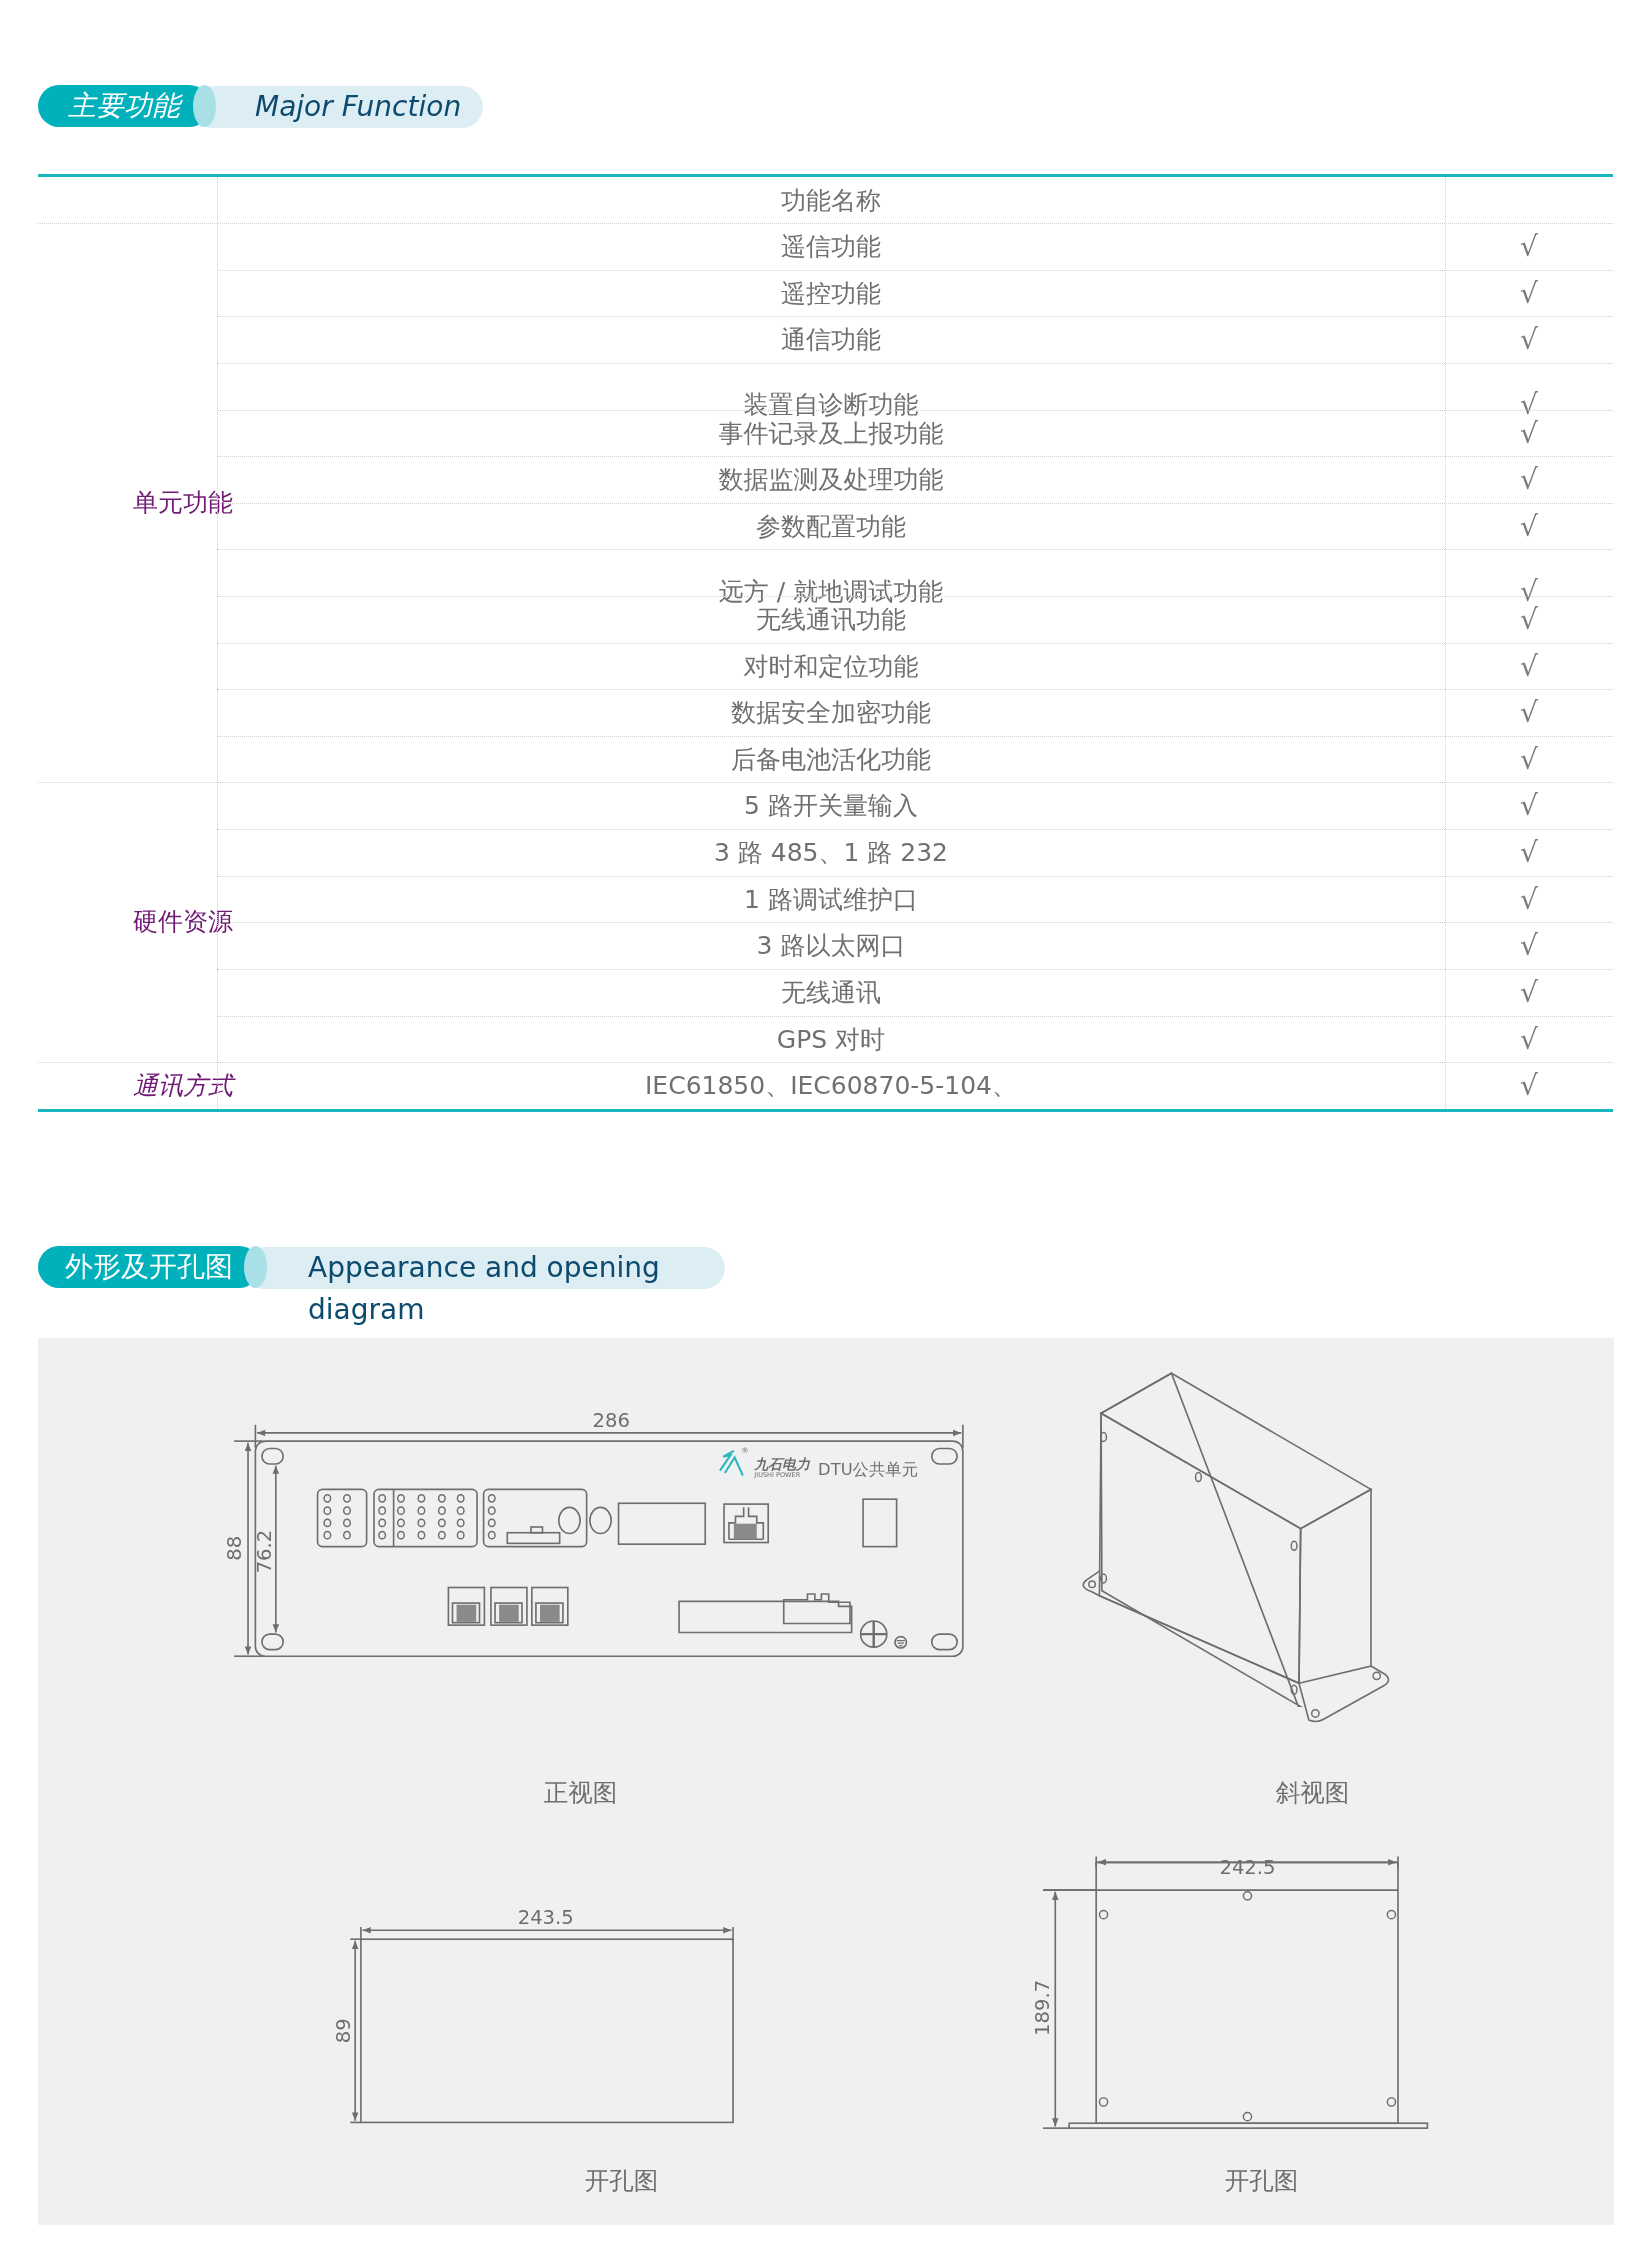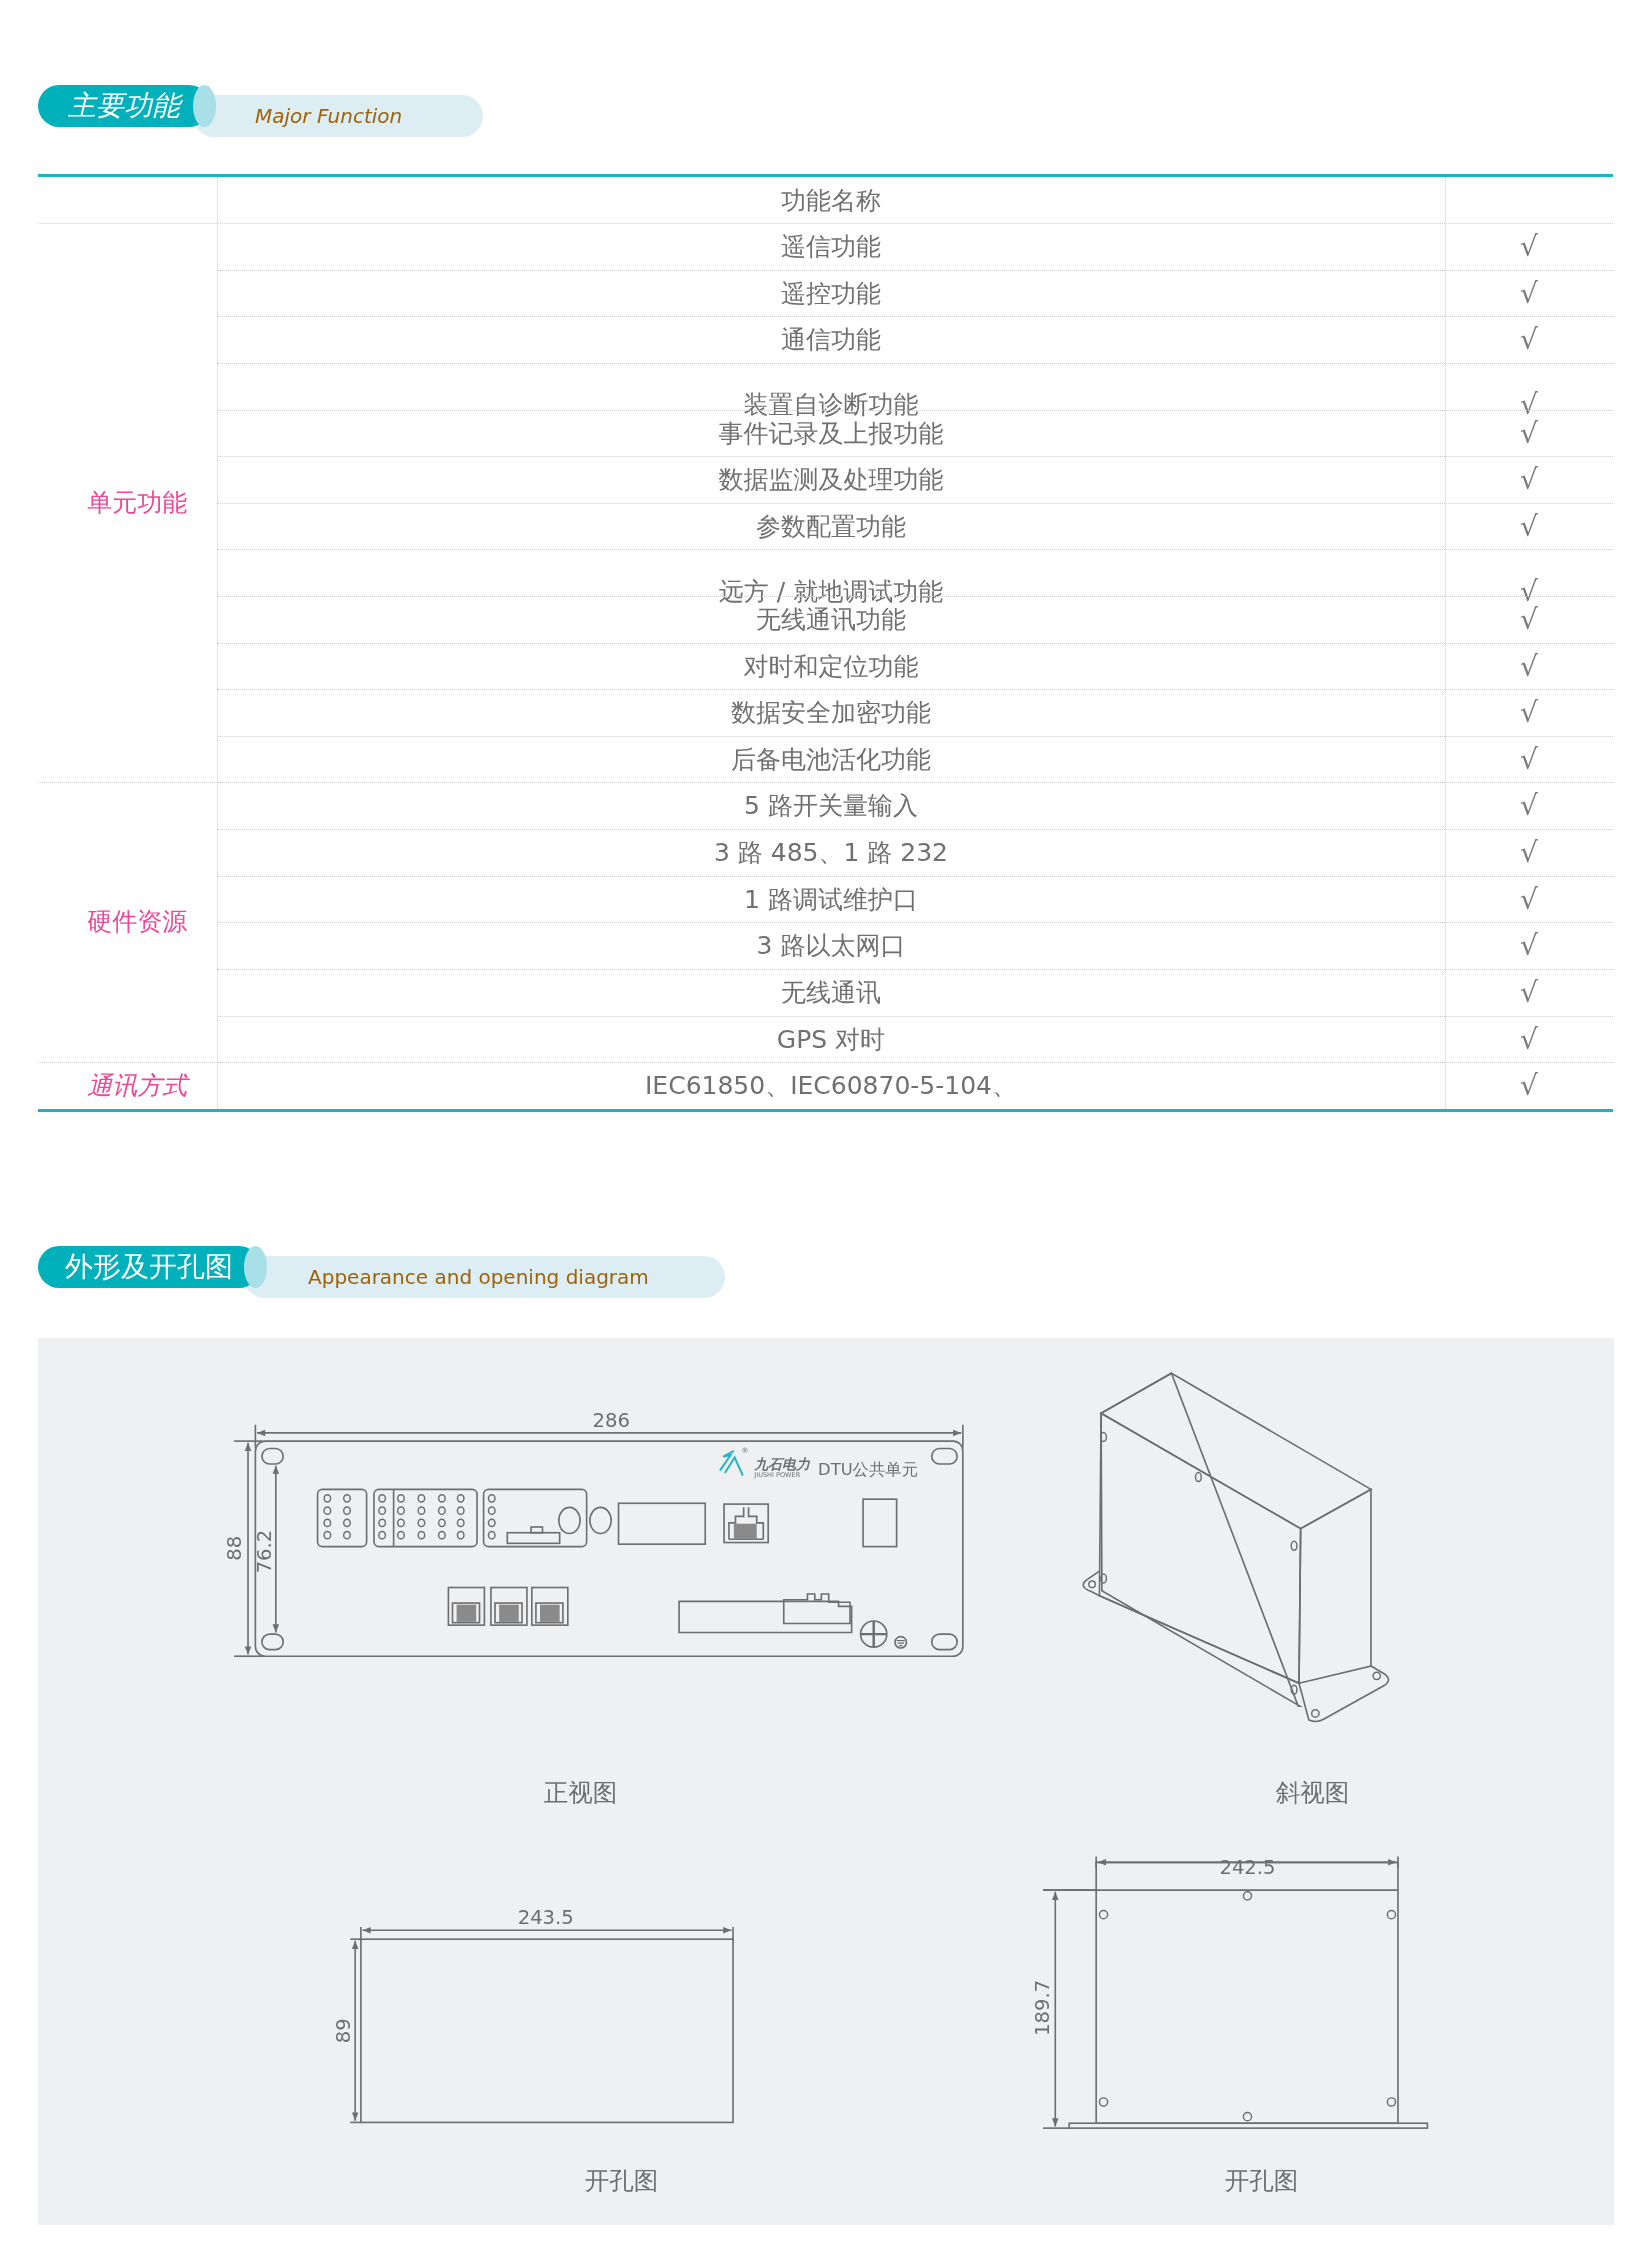--- a/index.html
+++ b/index.html
@@ -4,38 +4,38 @@
 <style>
   html, body { margin: 0; padding: 0; background: #ffffff; }
   body { width: 1646px; height: 2250px; position: relative; overflow: hidden;
          font-family: "DejaVu Sans", "Liberation Sans", sans-serif; color: #6f6f6f; }
 
   
   .pill { position: absolute; height: 42px; }
   .pill .dark { position: absolute; left: 0; top: 0; height: 42px; background: #00b1bc;
                 border-radius: 21px; color: #ffffff; font-size: 28px; line-height: 42px;
                 text-align: center; z-index: 2; }
-  .pill .light { position: absolute; top: 10px; height: 42px; background: #dcedf4;
-                 border-radius: 21px; color: #a16207; font-size: 20px; line-height: 42px;
+  .pill .light { position: absolute; top: 1px; height: 42px; background: #dcedf4;
+                 border-radius: 21px; color: #0c4a6e; font-size: 28px; line-height: 42px;
                  z-index: 1; box-sizing: border-box; }
   .pill .overlap { position: absolute; top: 0; height: 42px; width: 23px; background: #a9dfe7;
                    border-radius: 50%; z-index: 3; }
 
   
   .tbl { position: absolute; left: 38px; top: 174px; width: 1575px; }
   .tbl .topline, .tbl .botline { position: absolute; left: 0; width: 1575px; height: 2.5px; background: #1ab5bf; }
   .tbl .topline { top: 0; }
   .row { position: absolute; left: 0; width: 1575px; height: 47px; }
   .cell { position: absolute; top: 0; height: 47px; line-height: 47px; font-size: 25px; color: #707070; text-align: center; }
   .cell.name { left: 179px; width: 1228px; }
   .cell.check { left: 1407px; width: 168px; }
   .hline { position: absolute; height: 0; border-top: 1.6px dotted #cfcfcf; }
   .vline { position: absolute; width: 0; border-left: 1.6px dotted #cfcfcf; }
-  .group-label { position: absolute; left: 0; width: 179px; font-size: 25px; color: #ec4899;
-                 text-align: center; padding-left: 19.6px; box-sizing: border-box; }
+  .group-label { position: absolute; left: 16px; width: 179px; font-size: 25px; color: #701a75;
+                 text-align: right; padding-left: 19.6px; box-sizing: border-box; }
 
   
   .panel { position: absolute; left: 38px; top: 1338px; width: 1576px; height: 887px; background: #eff0f2; }
   .caption { position: absolute; font-size: 24.5px; color: #6e6e6e; text-align: center; }
   svg text { font-family: "DejaVu Sans", "Liberation Sans", sans-serif; }
 </style>
 </head>
 <body>
 
 <div class="pill" style="left:38px; top:85px; width:445px;font-style:italic;">

